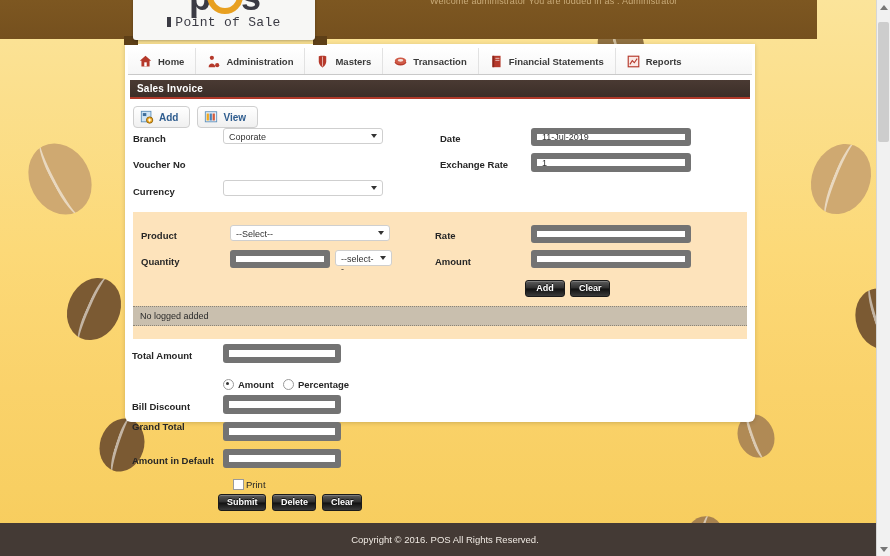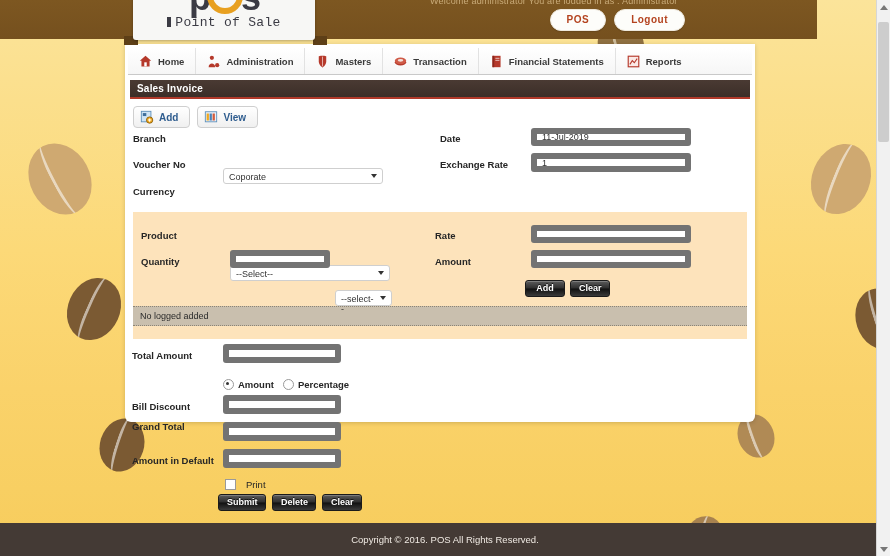--- a/index.html
+++ b/index.html
@@ -201,21 +201,20 @@
   .sel {
     box-sizing: border-box;
     border: 1px solid #cfcfcf;
     border-radius: 3px;
     background: #fff;
     font-size: 9px;
     color: #333;
     padding: 3px 16px 3px 5px;
     position: relative;
     cursor: pointer;
-    margin-top: 40px;
   }
   .sel .car {
     position: absolute; right: 5px; top: 50%;
     margin-top: -2px;
     width: 0; height: 0;
     border-left: 3.5px solid transparent;
     border-right: 3.5px solid transparent;
     border-top: 4.5px solid #333;
   }
 
@@ -354,24 +353,20 @@
       </div>
   </div>
   <div class="bean" style="left:598px;top:18px;width:46px;height:56px;transform:rotate(-15deg);opacity:.75;">
     <div class="body" style="background:#6b4a26;">
         <div class="crease"></div>
       </div>
   </div>
 
   <div class="topband">
     <div class="cut-txt">Welcome  administrator    You are logged in as : Administrator</div>
-    <div class="hdrbtns">
-      <div class="hdrbtn">POS</div>
-      <div class="hdrbtn">Logout</div>
-    </div>
   </div>
 
   <div class="plaque-wing" style="left:124px;"></div>
   <div class="plaque-wing" style="left:313px;"></div>
 
   <div class="logobox">
     <div class="logo-pos">
       <span>p</span><span class="logo-ring"></span><span>s</span>
     </div>
     <div class="logo-sub"><span class="dot"></span><span>Point of Sale</span></div>
@@ -514,21 +509,21 @@
 
     <div class="ab lbl" style="left:7px;top:357px;">Bill Discount</div>
     <input class="ab inp" style="left: 98px; top: 351px; width: 118px; height: 19px;" value="">
 
     <div class="ab lbl" style="left:7px;top:377px;">Grand Total</div>
     <input class="ab inp" style="left: 98px; top: 378px; width: 118px; height: 19px;" value="">
 
     <div class="ab lbl" style="left:7px;top:411px;">Amount in Default</div>
     <input class="ab inp" style="left: 98px; top: 405px; width: 118px; height: 19px;" value="">
 
-    <div class="ab radiorow" style="left:100px;top:435px;gap:10px;font-weight:normal;">
+    <div class="ab radiorow" style="left:108px;top:435px;gap:2px;font-weight:normal;">
       <span class="cb"></span>
       <span>Print</span>
     </div>
 
     <div class="ab" style="left:93px;top:450px;display:flex;gap:6px;">
       <button class="dkbtn" style="width:48px;">Submit</button>
       <button class="dkbtn" style="width:44px;">Delete</button>
       <button class="dkbtn" style="width:40px;">Clear</button>
     </div>
 

